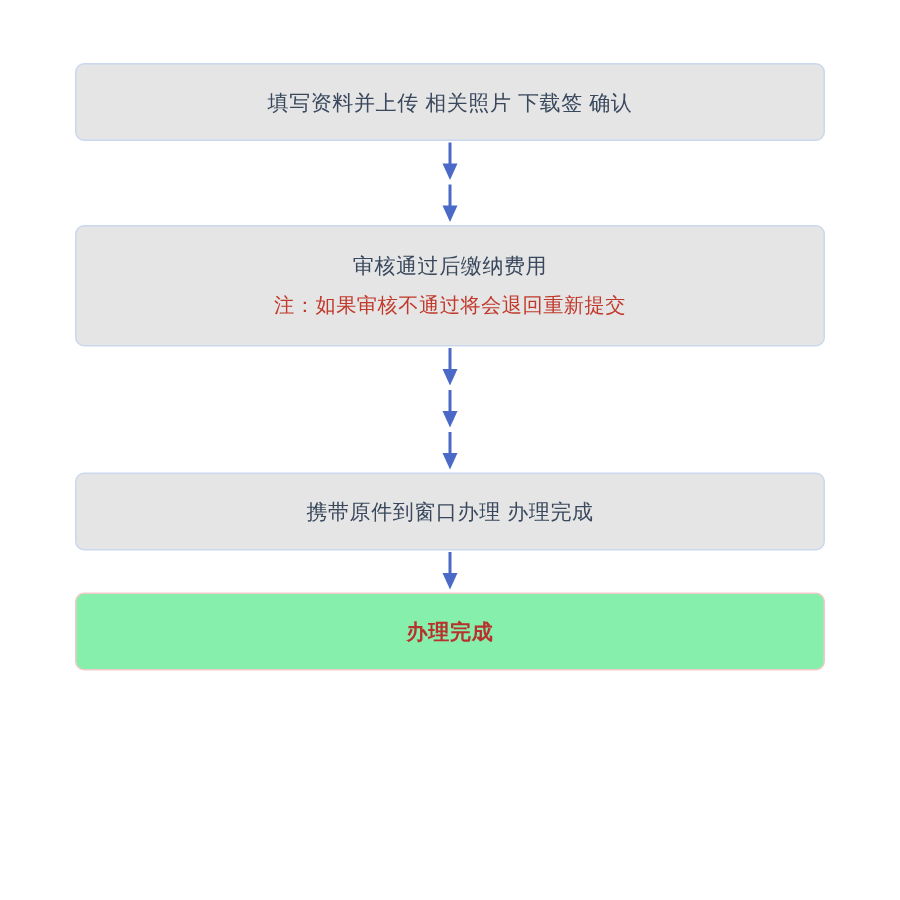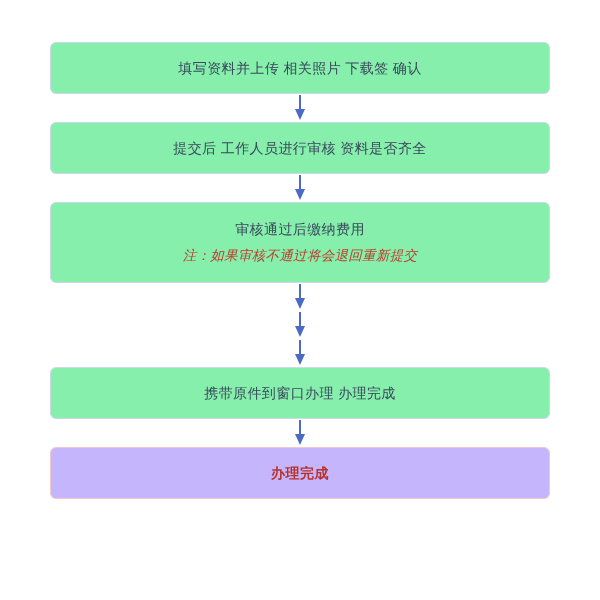--- a/index.html
+++ b/index.html
@@ -37,35 +37,35 @@
     display: flex;
     flex-direction: column;
     align-items: center;
     justify-content: center;
     text-align: center;
     line-height: 1.45;
   }
 
   
   .node.process {
-    background: #86efac;
+    background: #e5e5e5;
     border: 1px solid #ccd8ee;
     min-height: 52px;
     padding: 12px 18px;
   }
 
   
   .node.process.tall {
     min-height: 80px;
     padding: 16px 22px;
   }
 
   
   .node.terminal {
-    background: #c4b5fd;
+    background: #86efac;
     border: 1px solid #f2c9c9;
     min-height: 52px;
     padding: 12px 18px;
   }
 
   .node-line {
     display: block;
     width: 100%;
   }
 
@@ -75,21 +75,20 @@
     font-weight: 500;
     letter-spacing: 0.4px;
   }
 
   .node-line.secondary {
     color: #c0392b;
     font-size: 13.5px;
     font-weight: 500;
     letter-spacing: 0.3px;
     margin-top: 7px;
-    font-style: italic;
   }
 
   .node-line.alert {
     color: #b7322c;
     font-size: 14px;
     font-weight: 600;
     letter-spacing: 0.5px;
   }
 
   
@@ -118,23 +117,20 @@
 
   <div class="connector">
     <span>
       <svg width="14" height="26" viewBox="0 0 14 26" aria-hidden="true">
         <line x1="7" y1="0" x2="7" y2="16" stroke="#4b69c6" stroke-width="2"></line>
         <polygon points="7,25 2,14 12,14" fill="#4b69c6"></polygon>
       </svg>
     </span>
   </div>
 
-  <div class="node process">
-    <span class="node-line primary">提交后 工作人员进行审核 资料是否齐全</span>
-  </div>
 
   <div class="connector">
     <span>
       <svg width="14" height="26" viewBox="0 0 14 26" aria-hidden="true">
         <line x1="7" y1="0" x2="7" y2="16" stroke="#4b69c6" stroke-width="2"></line>
         <polygon points="7,25 2,14 12,14" fill="#4b69c6"></polygon>
       </svg>
     </span>
   </div>
 

